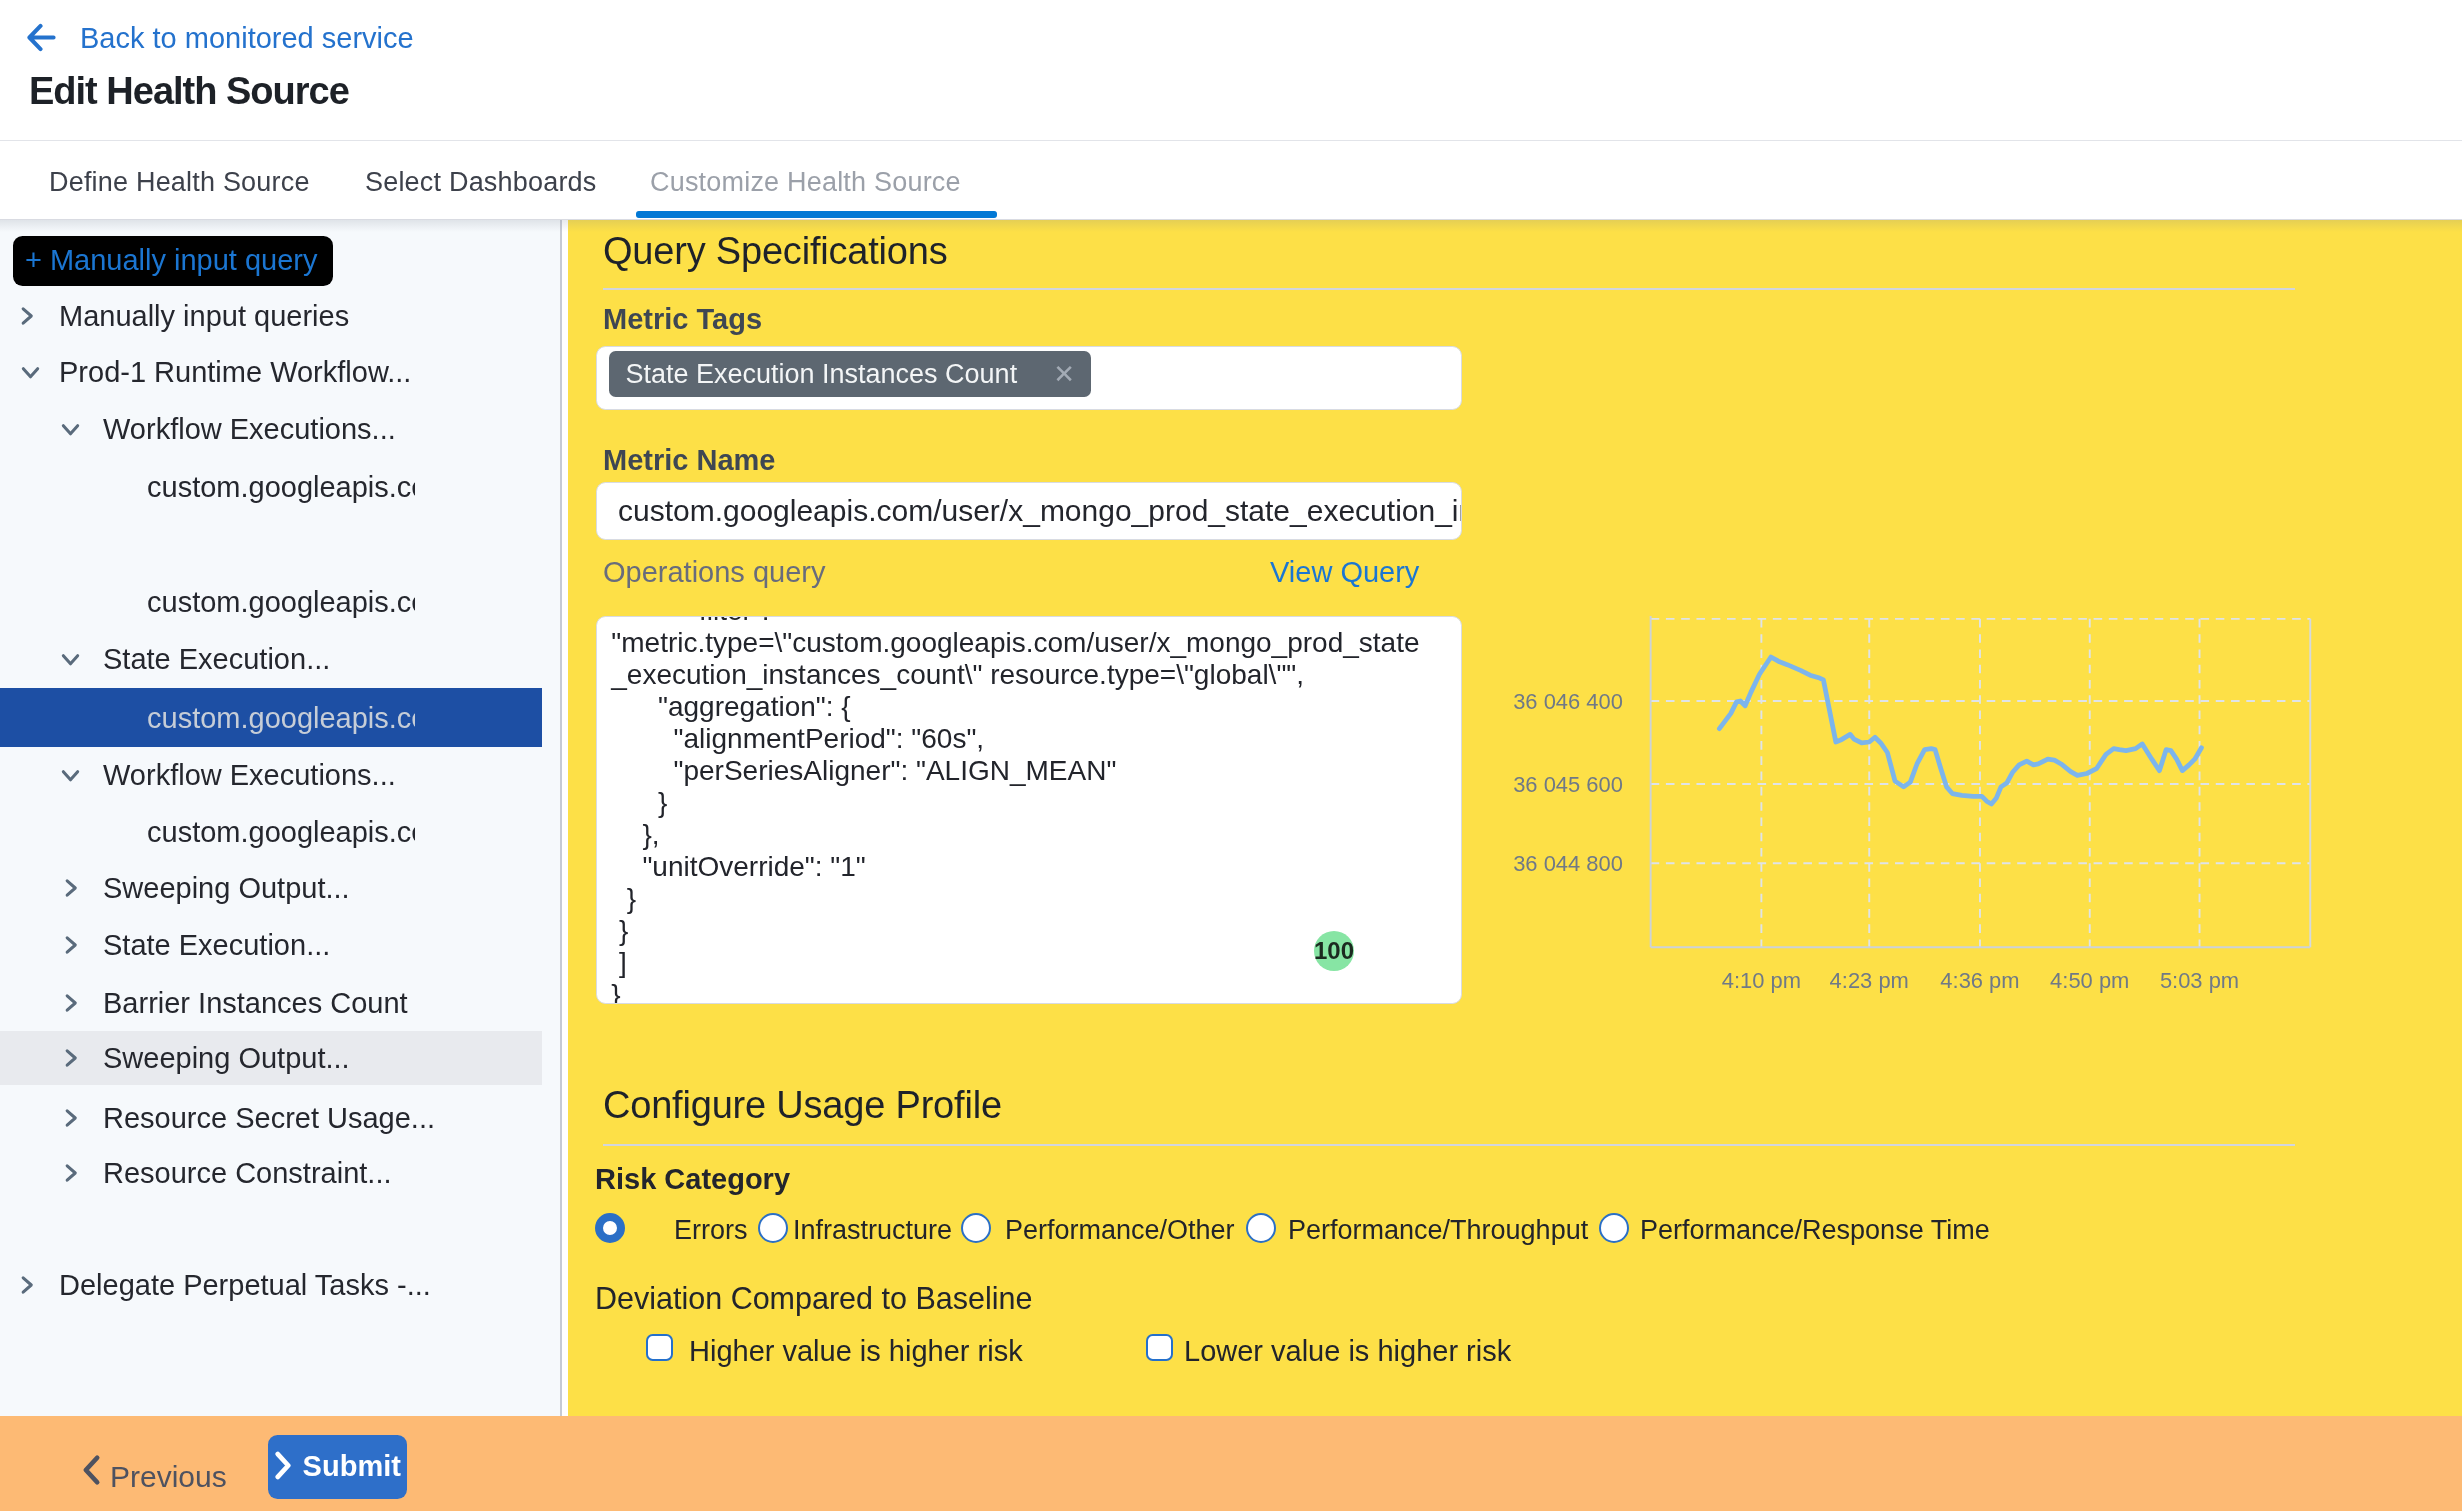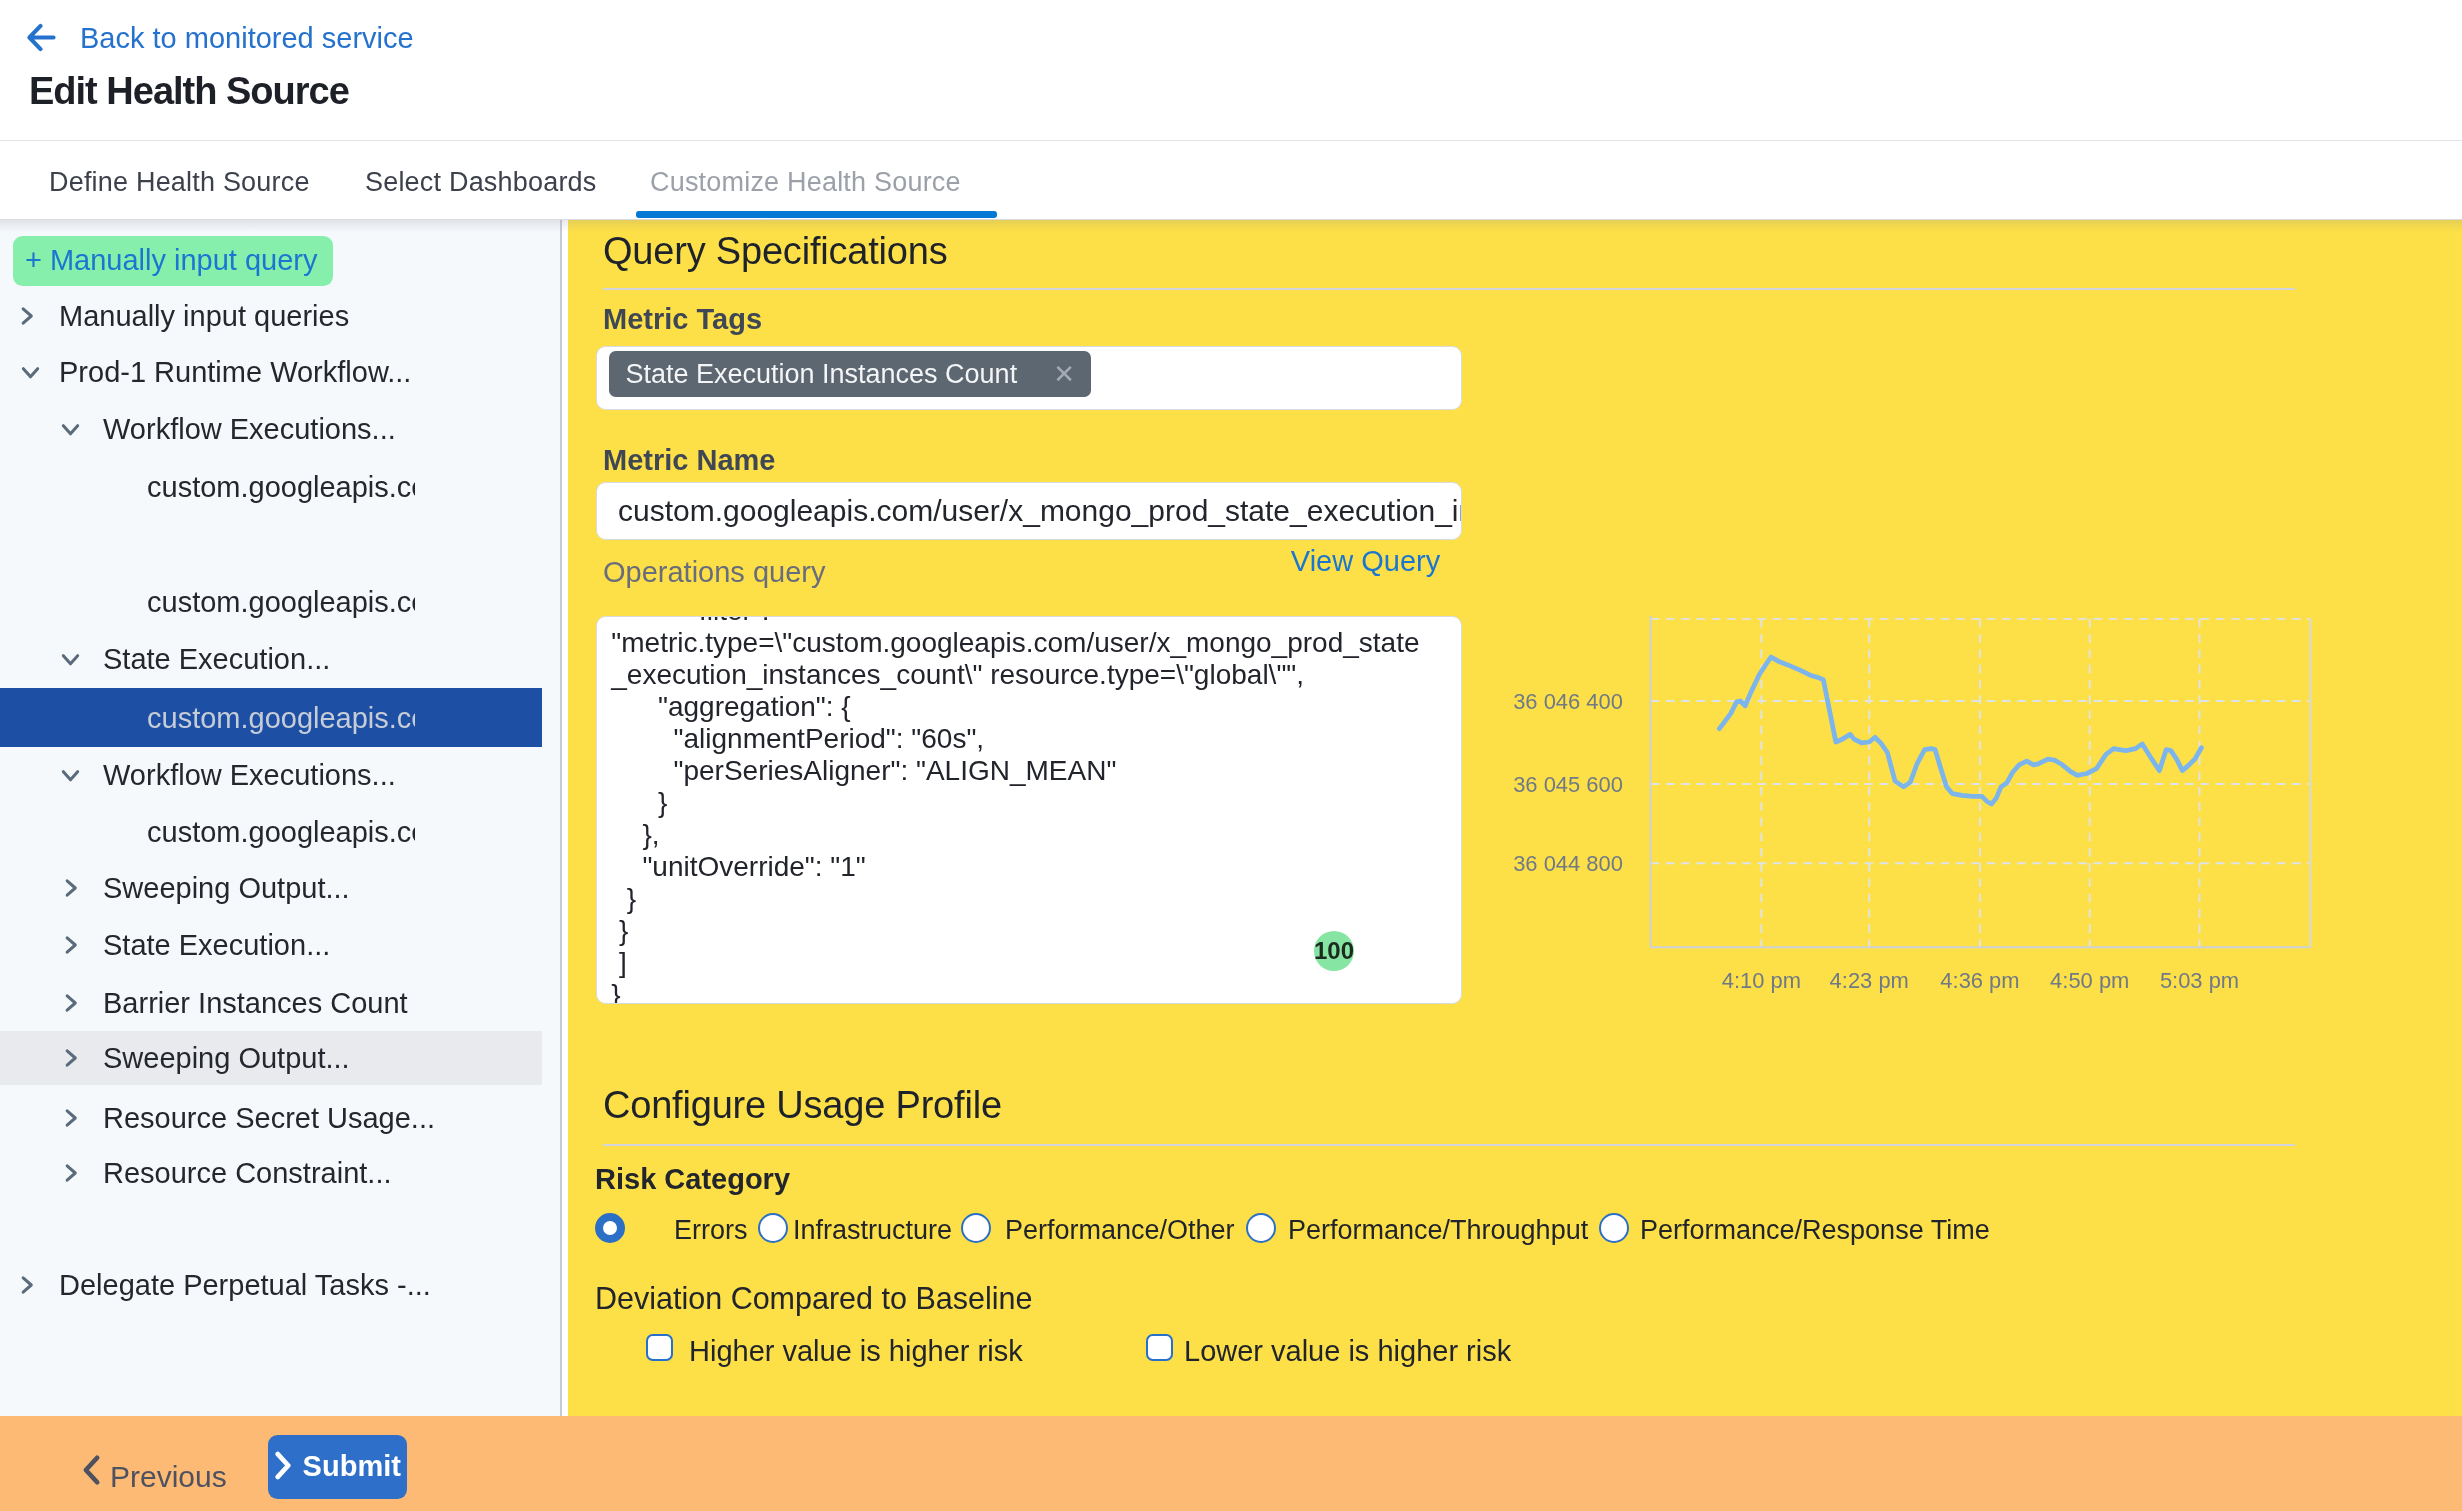--- a/index.html
+++ b/index.html
@@ -7,21 +7,21 @@
 
 #backlink{left:80px;top:22px;font-size:29px;color:#2472cd}
 #title{left:29px;top:70px;font-size:38px;font-weight:bold;color:#1d2127;letter-spacing:-1px}
 
 #tabbar{left:0;top:140px;width:2462px;height:80px;background:#fff;border-top:1.9px solid #e2e4e9;border-bottom:1.9px solid #d9dbe2}
 .tab{position:absolute;top:26px;font-size:27px;font-weight:normal;color:#3d414b;letter-spacing:0.2px}
 #tab3{color:#9ba0a9}
 #tabline{left:636px;top:70px;width:361px;height:6.7px;background:#0278d5;border-radius:2.9px}
 
 #sidebar{left:0;top:220px;width:562px;height:1196px;background:#f6f9fc;border-right:2.9px solid #c6cad3;overflow:hidden}
-#addquery{left:13.4px;top:16px;background:#86efac;border-radius:9.5px;padding:7.6px 15.3px 9.5px 11.5px;font-size:29px;color:#1b76d2}
+#addquery{left:13.4px;top:16px;background:#000000;border-radius:9.5px;padding:7.6px 15.3px 9.5px 11.5px;font-size:29px;color:#1b76d2}
 .trow{position:absolute;left:0;width:562px;height:57px;font-size:29px;color:#25272e}
 .trow .lbl{position:absolute;top:50%;transform:translateY(-50%);white-space:nowrap}
 .chev{position:absolute;top:50%;transform:translateY(-50%)}
 .sel{background:#1d4fa4;width:542px}
 .sel .lbl{color:#c6cdd7}
 .hov{background:#e8eaee;width:542px}
 
 #content{left:568px;top:220px;width:1894px;height:1196px;background:#fde047;overflow:hidden}
 .h2{position:absolute;font-size:38px;color:#1e222a;letter-spacing:-0.2px}
 .hr{position:absolute;height:1.9px;background:#d2d5dc}
@@ -150,21 +150,21 @@
 <div class="abs" id="content">
   <div class="h2" style="left:35px;top:9.5px">Query Specifications</div>
   <div class="hr" style="left:35px;top:68px;width:1692px"></div>
   <div class="flabel" style="left:35px;top:83px">Metric Tags</div>
   <div class="ibox" style="left:28px;top:126px;width:866px;height:64px">
     <div id="chip">State Execution Instances Count<span class="x">✕</span></div>
   </div>
   <div class="flabel" style="left:35px;top:224px">Metric Name</div>
   <div class="ibox" style="left:28px;top:262px;width:866px;height:58px;font-size:30px;color:#23252c;line-height:55px;padding-left:21px;white-space:nowrap;overflow:hidden">custom.googleapis.com/user/x_mongo_prod_state_execution_instances</div>
   <div id="opslabel" style="left:35px;top:336px">Operations query</div>
-  <div id="viewquery" style="left:702px;top:325px;width:191px;text-align:center">View Query</div>
+  <div id="viewquery" style="left:702px;top:336px;width:191px;text-align:left">View Query</div>
   <div class="ibox" id="queryarea" style="left:28px;top:396px;width:866px;height:388px">
 <pre>          "filter":
 "metric.type=\"custom.googleapis.com/user/x_mongo_prod_state
 _execution_instances_count\" resource.type=\"global\"",
       "aggregation": {
         "alignmentPeriod": "60s",
         "perSeriesAligner": "ALIGN_MEAN"
       }
     },
     "unitOverride": "1"

